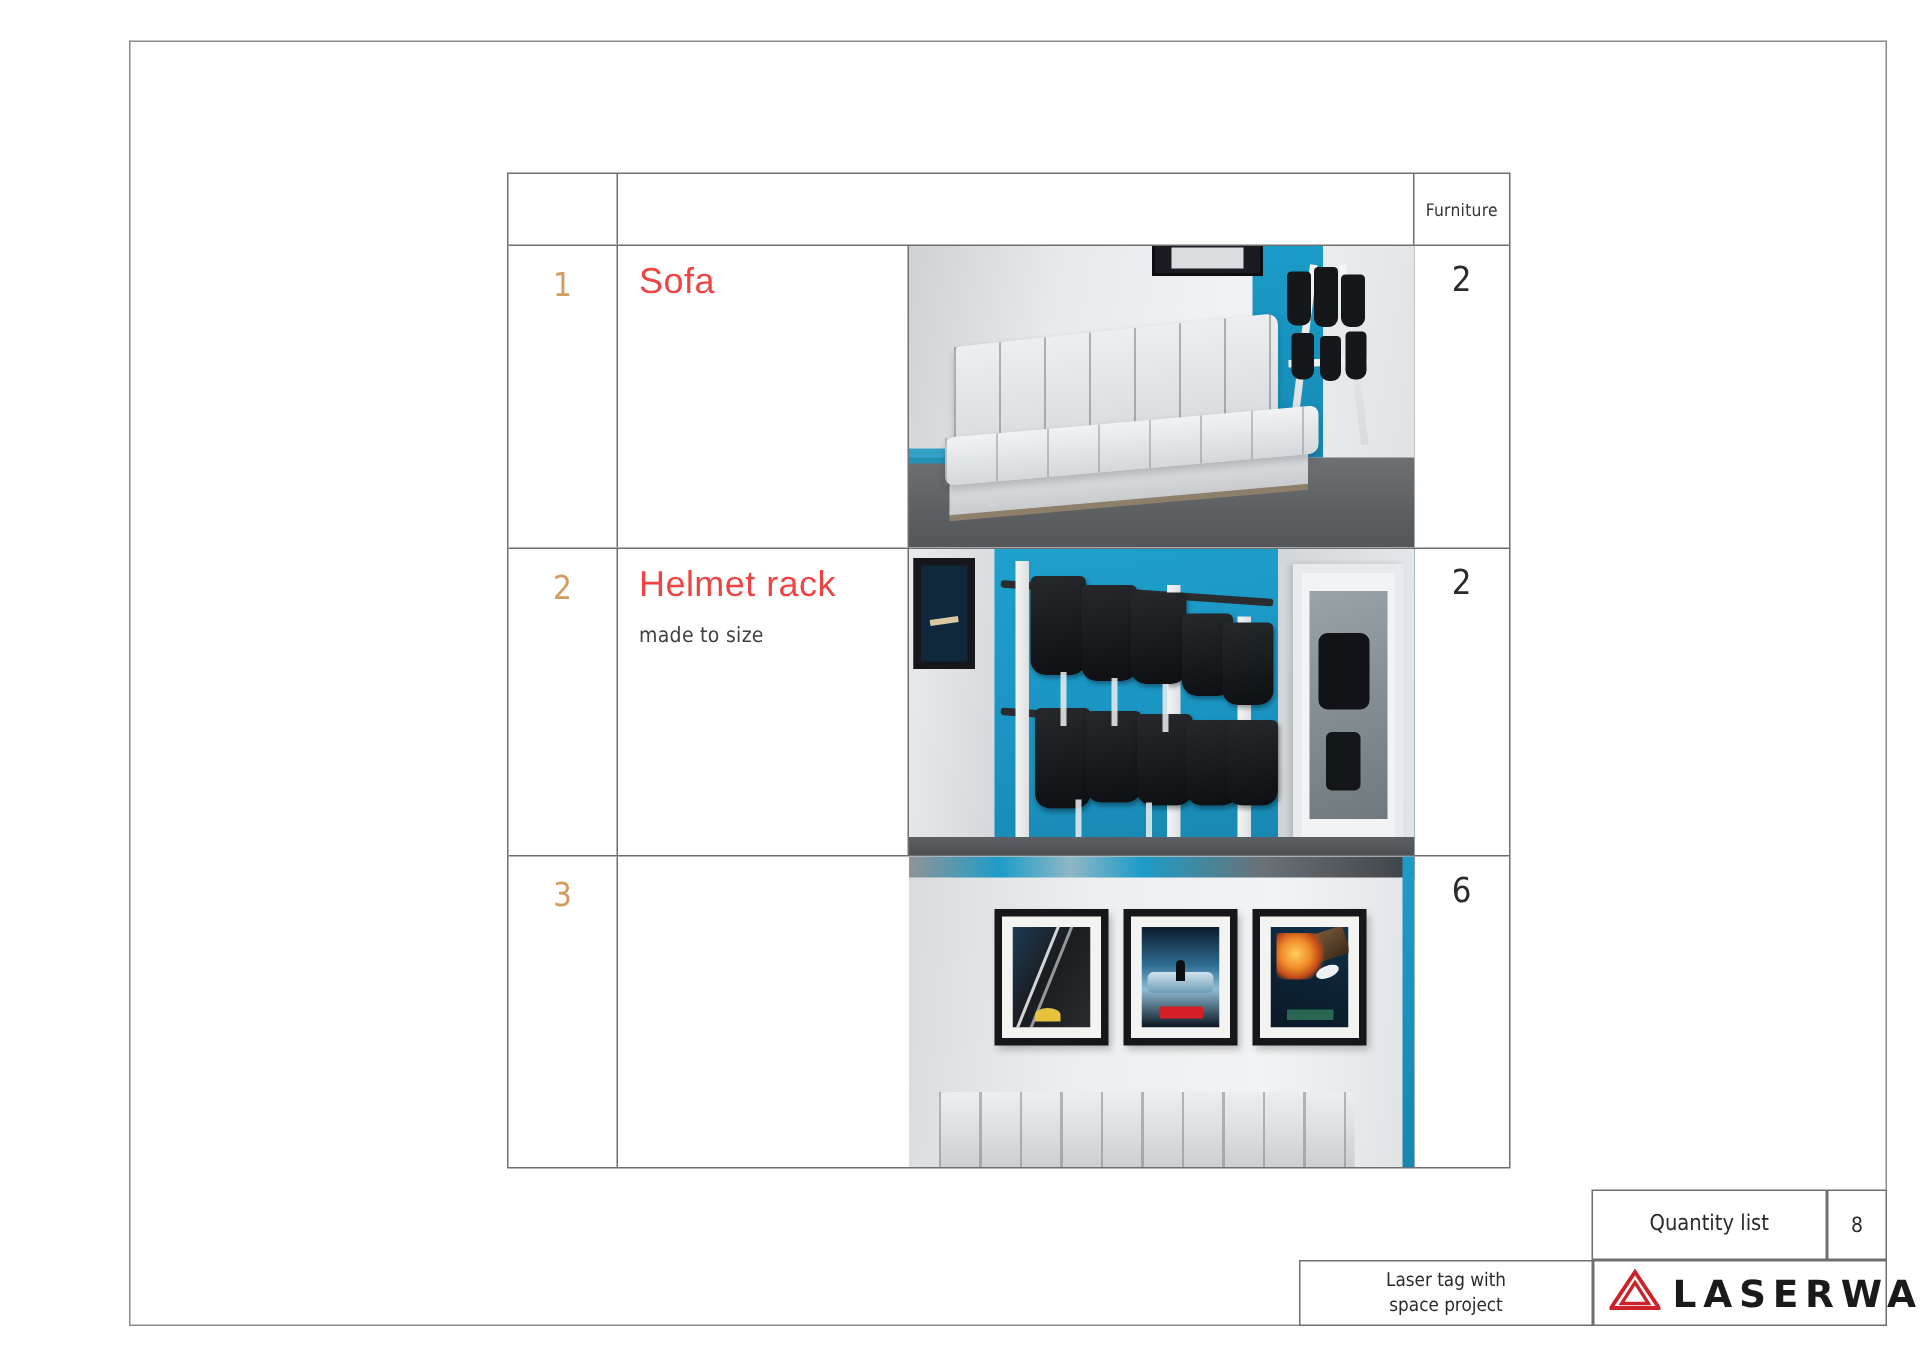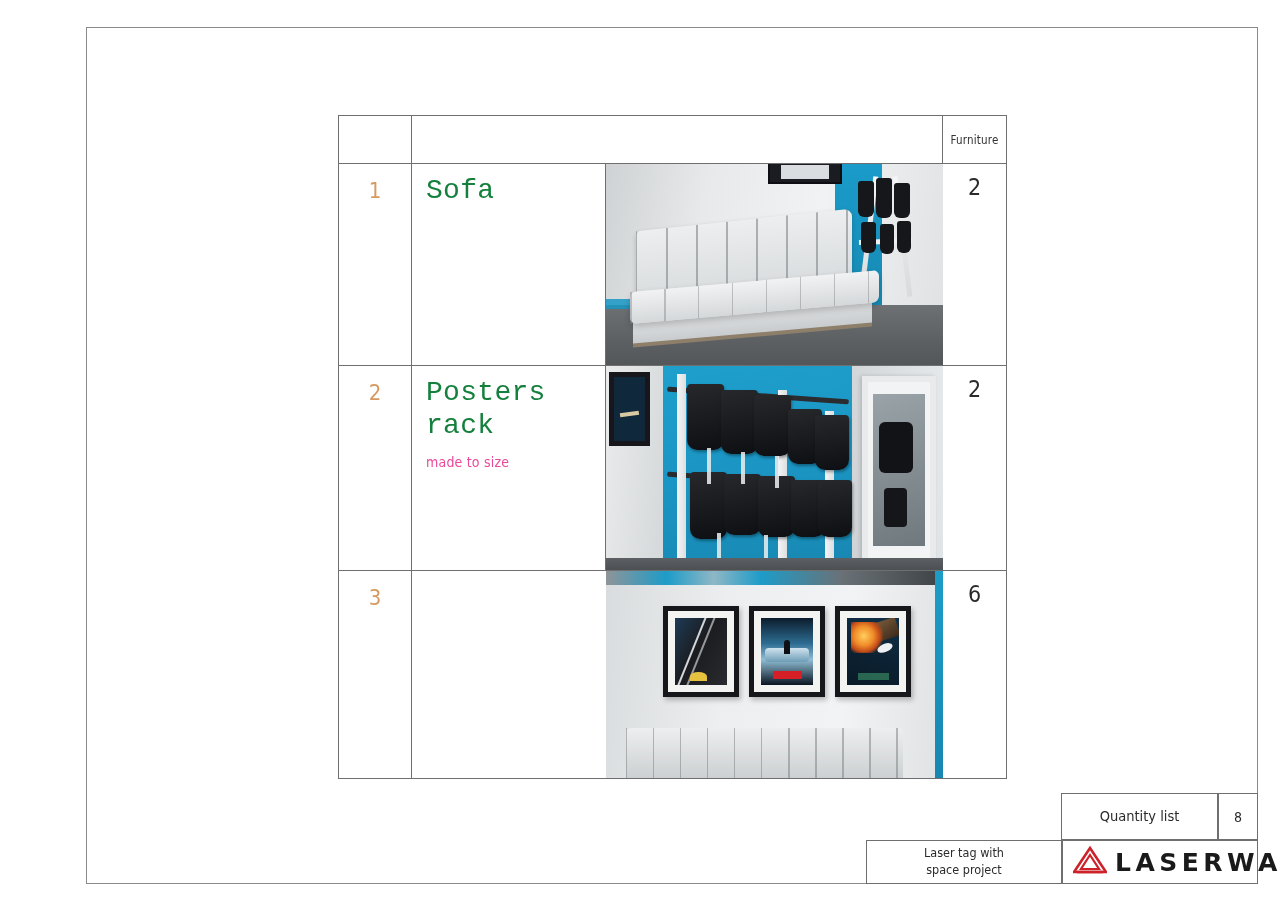--- a/index.html
+++ b/index.html
@@ -54,26 +54,26 @@
   #row-2 { top:250px; height:205px; }
   #row-3 { top:455px; height:207px; }
 
   .num-text {
     position:absolute; top:14px; left:0; width:100%;
     text-align:center; font-size:22px; color:#d59a5f;
     font-family:"DejaVu Sans Condensed","Liberation Sans", sans-serif;
   }
   .name-block { position:absolute; top:10px; left:14px; right:8px; }
   .name-main {
-    font-size:28px; color:#15803d; line-height:1.18;
+    font-size:24px; color:#ef4444; line-height:1.18;
     letter-spacing:.3px;
-    font-family:Liberation Mono, monospace;
+    font-family:Liberation Sans, sans-serif;
   }
   .name-sub {
-    margin-top:12px; font-size:14px; color:#ec4899; letter-spacing:.2px;
+    margin-top:12px; font-size:14px; color:#404040; letter-spacing:.2px;
     font-family:"DejaVu Sans Condensed","Liberation Sans", sans-serif;
   }
   .qty-text {
     position:absolute; top:10px; left:0; width:100%;
     text-align:center; font-size:23px; color:#2b2b2b;
     font-family:"DejaVu Sans Condensed","Liberation Sans", sans-serif;
   }
 
   
   .photo {
@@ -271,21 +271,21 @@
       <div class="qty-text">2</div>
     </div>
   </div>
 
   <div class="trow" id="row-2">
     <div class="c-num">
       <div class="num-text">2</div>
     </div>
     <div class="c-name">
       <div class="name-block">
-        <div class="name-main">Posters rack</div>
+        <div class="name-main">Helmet rack</div>
         <div class="name-sub">made to size</div>
       </div>
     </div>
     <div class="c-img">
       <div class="photo">
         <div class="ph-inner">
           <div class="p2-blue"></div>
           <div class="p2-leftwall"></div>
           <div class="p2-pic">
               <i></i>

